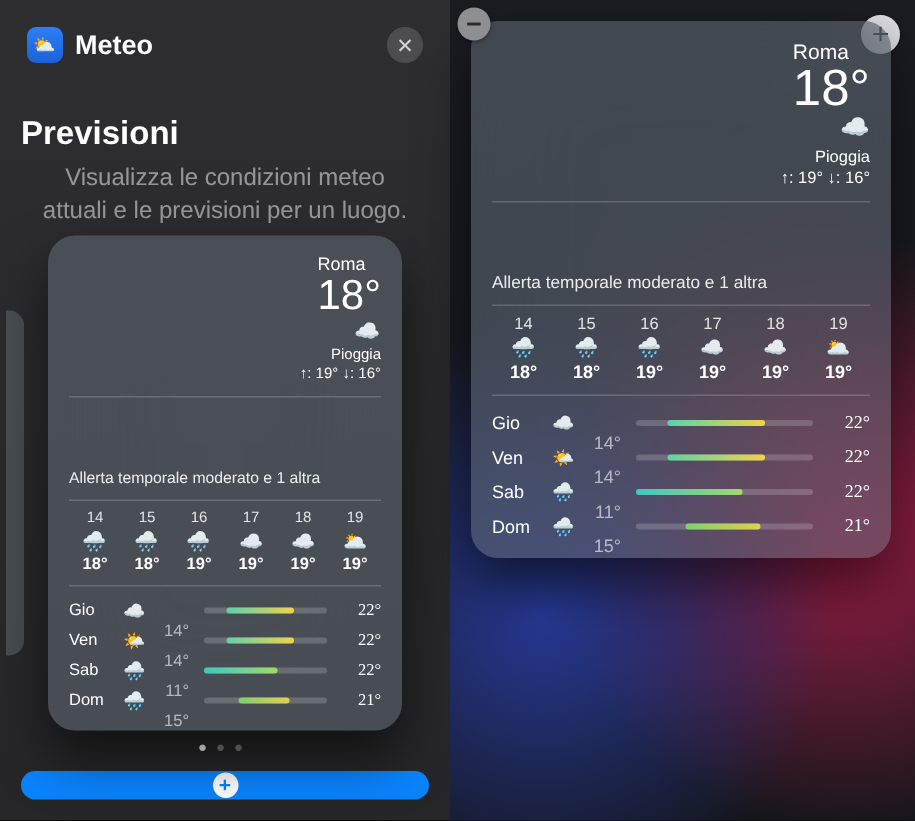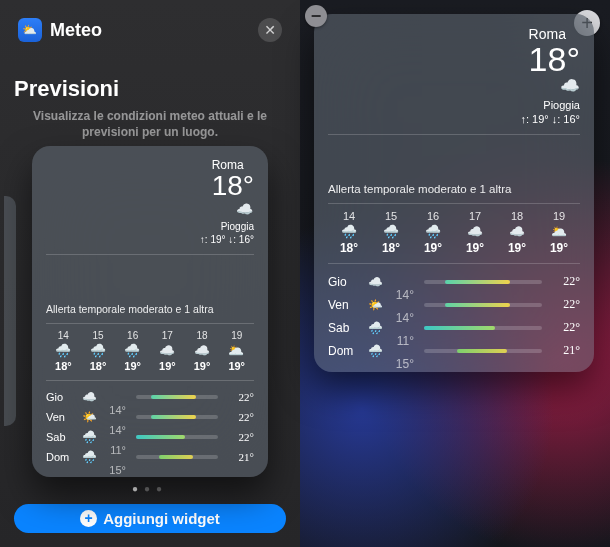--- a/index.html
+++ b/index.html
@@ -24,21 +24,21 @@
   }
   .app-name { font-size: 18px; font-weight: 600; }
   .close-btn {
     width: 24px; height: 24px; border-radius: 50%;
     background: rgba(255,255,255,0.15);
     color: rgba(255,255,255,0.75);
     display:flex;align-items:center;justify-content:center;
     font-size: 14px; cursor:pointer;
   }
   .gallery-title { font-size: 22px; font-weight: 700; text-align: left; margin-top: 28px; }
-  .gallery-desc { font-size: 12px; color: rgba(255,255,255,0.5); text-align: center; margin: 6px 10px 0 10px; line-height: 1.35; font-weight: bold;}
+  .gallery-desc { font-size: 16px; color: rgba(255,255,255,0.5); text-align: center; margin: 6px 10px 0 10px; line-height: 1.35;}
   .preview-area { flex:1; display:flex; align-items:center; justify-content:center; margin-top: 6px; position:relative;}
   .stub {
     position:absolute; left:-10px; width:12px; height:230px;
     background: rgba(120,130,140,0.4); border-radius: 0 10px 10px 0;
   }
 
   .widget-card {
     border-radius: 18px;
     background: rgba(100,110,120,0.55);
     backdrop-filter: blur(40px);
@@ -240,21 +240,20 @@
       </div>
     </div>
   </div>
 
   <div class="dots">
     <span class="active">●</span><span>●</span><span>●</span>
   </div>
 
   <button class="add-btn">
     <span class="plus-circ">+</span>
-    <span>Aggiungi widget</span>
   </button>
 </div>
 
 <div class="panel-right jiggle">
   <div class="add-badge">
     <span>+</span>
   </div>
 
   <div class="widget-card">
     <div class="remove-badge">

